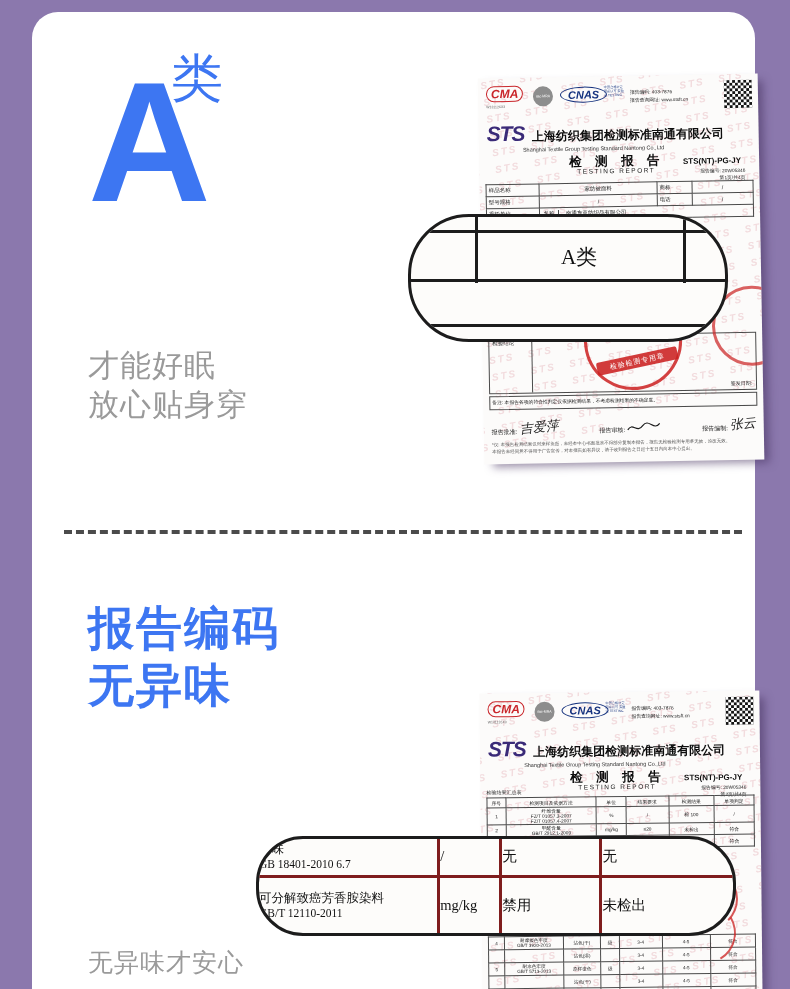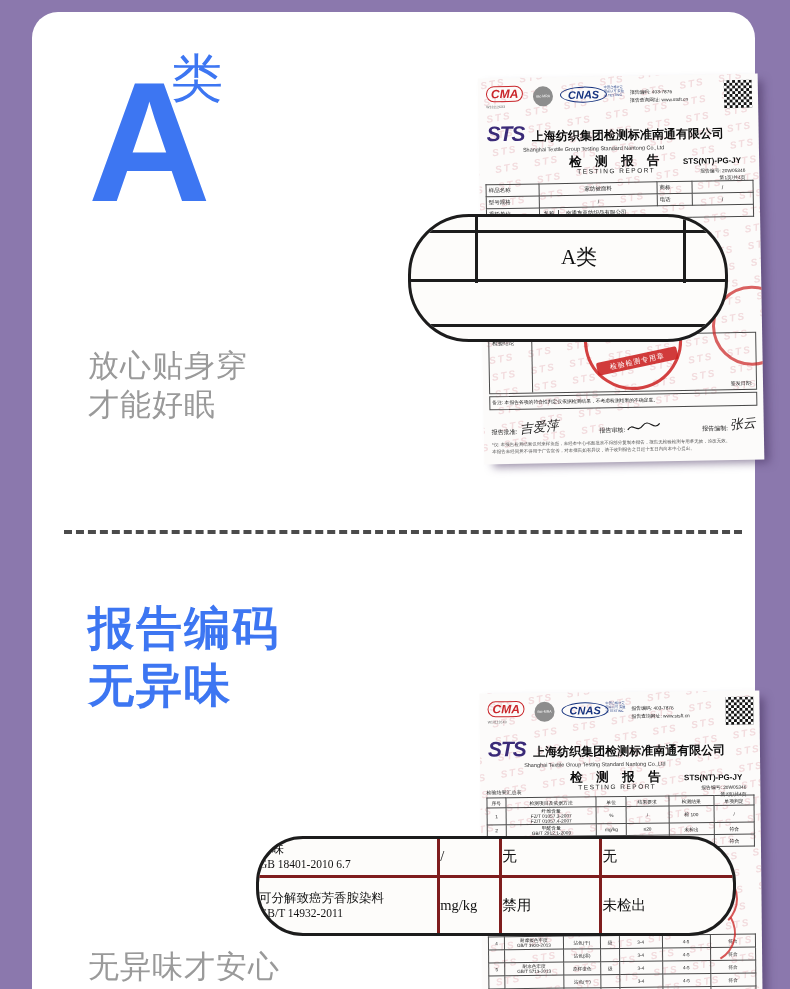--- a/index.html
+++ b/index.html
@@ -10,21 +10,21 @@
   
   .grade-letter{position:absolute;left:88px;top:66px;font-size:170px;line-height:0.9;font-weight:bold;color:#3d76f2;}
   .grade-suffix{position:absolute;left:171px;top:44px;font-size:52px;color:#3d76f2;}
   .tagline{position:absolute;left:88px;top:346px;font-size:31px;line-height:39px;color:#9a9a9a;letter-spacing:1px;}
 
   
   .divider{position:absolute;left:64px;top:530px;width:678px;border-top:4px dashed #4b4b4b;}
 
   
   .heading2{position:absolute;left:88px;top:600px;font-size:46px;line-height:57px;font-weight:bold;color:#3d76f2;letter-spacing:2px;}
-  .footer2{position:absolute;left:88px;top:946px;font-size:31px;color:#9a9a9a;letter-spacing:1px;}
+  .footer2{position:absolute;left:88px;top:946px;font-size:25px;color:#9a9a9a;letter-spacing:1px;}
 
   
   .paper{position:absolute;background:#fcfbfa;overflow:hidden;z-index:2;
          box-shadow:7px 5px 9px -2px rgba(70,50,95,.55);color:#1a1a1a;}
   #paper1{left:481px;top:76px;width:280px;height:386px;transform:rotate(-1deg);}
   #paper2{left:481px;top:692px;width:280px;height:316px;transform:rotate(-0.6deg);}
   .watermark{position:absolute;left:-15%;top:-10%;width:140%;height:130%;z-index:0;
              transform:rotate(-9deg);color:rgba(213,120,132,.24);font-size:10px;line-height:17px;
              font-weight:bold;font-style:italic;letter-spacing:2px;word-spacing:9px;overflow:hidden;pointer-events:none;}
 
@@ -113,22 +113,22 @@
 </style>
 </head>
 <body>
 
 <div id="stage">
   <div class="card"></div>
 
   <div class="grade-letter">A</div>
   <div class="grade-suffix">类</div>
   <div class="tagline">
+    <div>才能好眠</div>
     <div>放心贴身穿</div>
-    <div>才能好眠</div>
   </div>
 
   <div id="paper1" class="paper">
     <div class="watermark">STS STS STS STS STS STS STS STS STS STS STS STS STS STS STS STS STS STS STS STS STS STS STS STS STS STS STS STS STS STS STS STS STS STS STS STS STS STS STS STS STS STS STS STS STS STS STS STS STS STS STS STS STS STS STS STS STS STS STS STS STS STS STS STS STS STS STS STS STS STS STS STS STS STS STS STS STS STS STS STS STS STS STS STS STS STS STS STS STS STS STS STS STS STS STS STS STS STS STS STS STS STS STS STS STS STS STS STS STS STS STS STS STS STS STS STS STS STS STS STS STS STS STS STS STS STS STS STS STS STS STS STS STS STS STS STS STS STS STS STS STS STS STS STS STS STS STS STS STS STS STS STS STS STS STS STS STS STS STS STS STS STS STS STS STS STS STS STS STS STS STS STS STS STS STS STS STS STS STS STS STS STS STS STS STS STS STS STS STS STS STS STS STS STS STS STS STS STS STS STS STS STS STS STS STS STS STS STS STS STS STS STS STS STS STS STS STS STS STS STS STS STS STS STS</div>
     <div class="rhead">
       <div class="logo-row">
         <span class="cma">CMA</span>
         <span class="cma-sub">W131126X3</span>
         <span class="ilac">ilac-MRA</span>
         <span class="cnas">CNAS</span>
@@ -385,21 +385,21 @@
           <div class="bname">异味</div>
           <div class="bstd">GB 18401-2010 6.7</div>
         </td>
         <td class="bval">/</td>
         <td class="bval">无</td>
         <td class="bval">无</td>
       </tr>
       <tr>
         <td>
           <div class="bname">可分解致癌芳香胺染料</div>
-          <div class="bstd">GB/T 14932-2011</div>
+          <div class="bstd">GB/T 12110-2011</div>
         </td>
         <td class="bval">mg/kg</td>
         <td class="bval">禁用</td>
         <td class="bval">未检出</td>
       </tr>
     </tbody>
       </table>
   </div>
 
   <div id="arc1" class="arc"></div>

